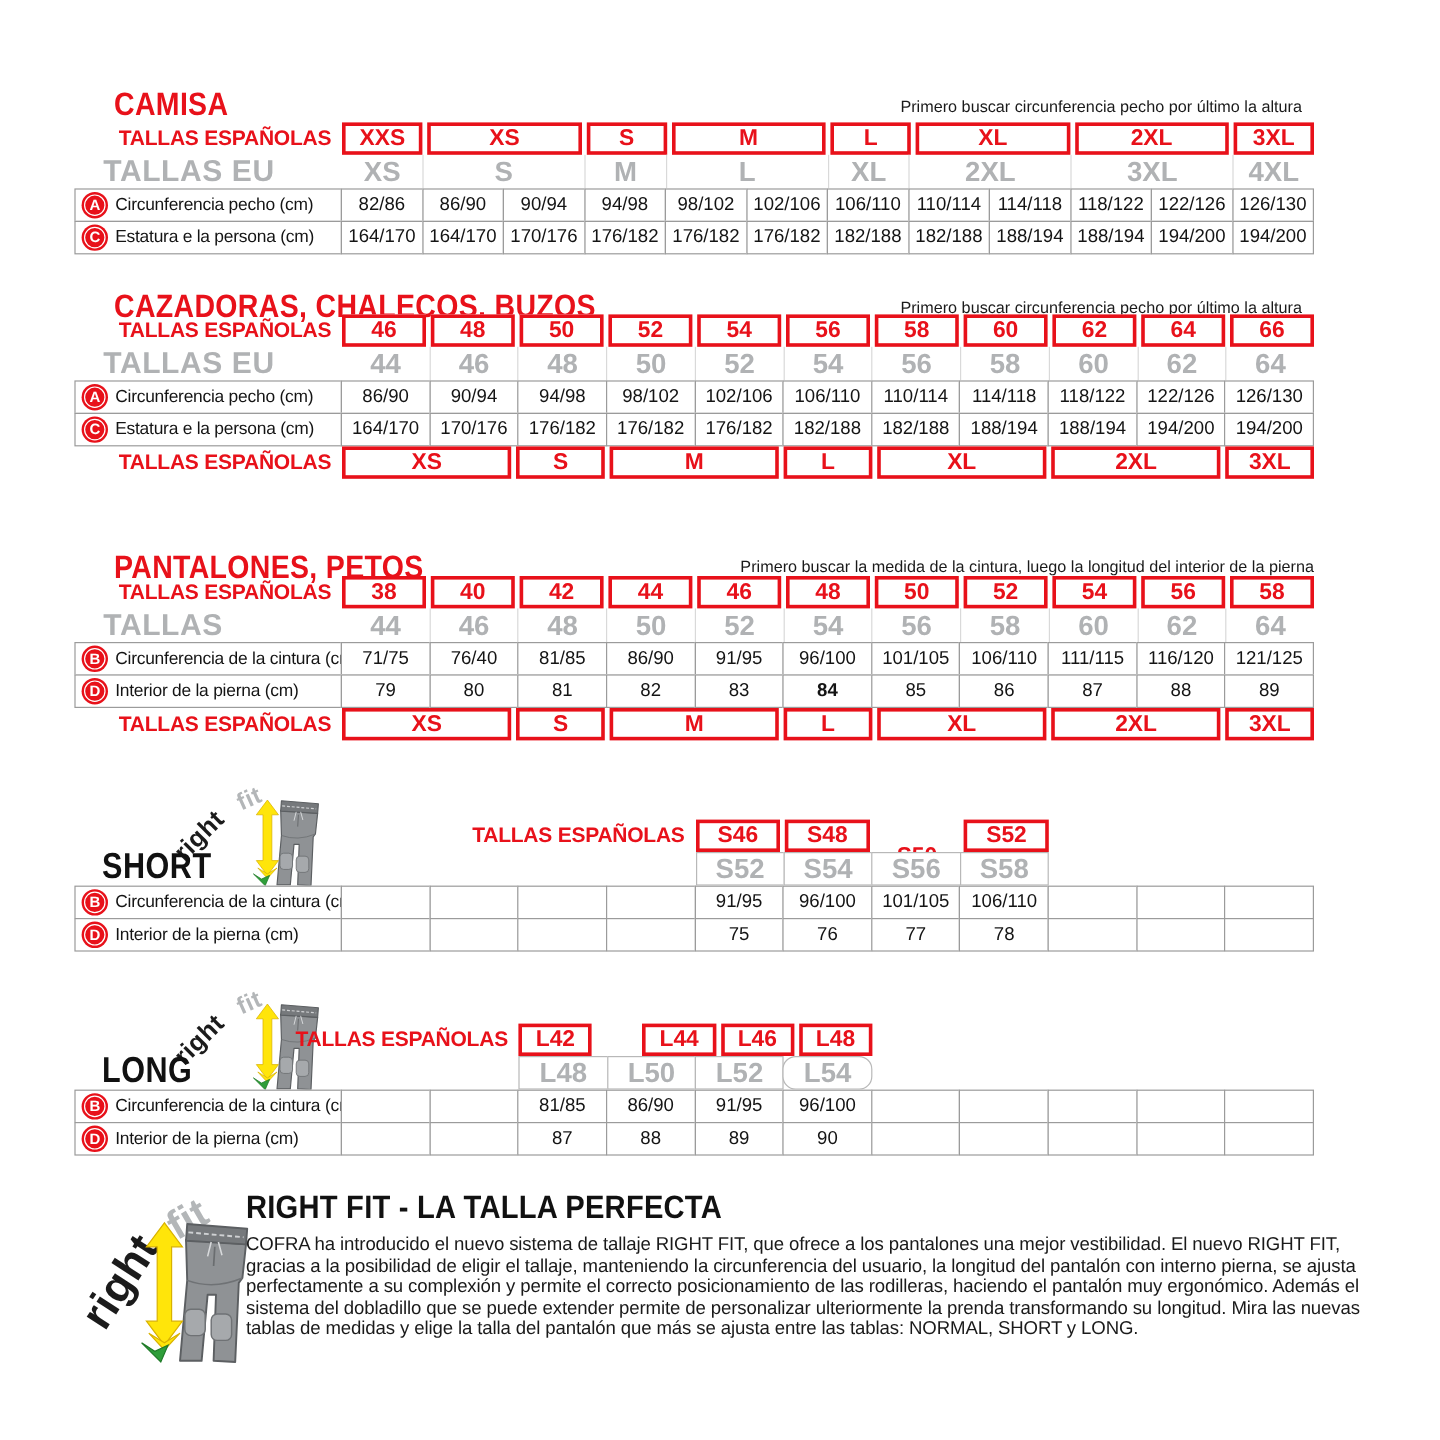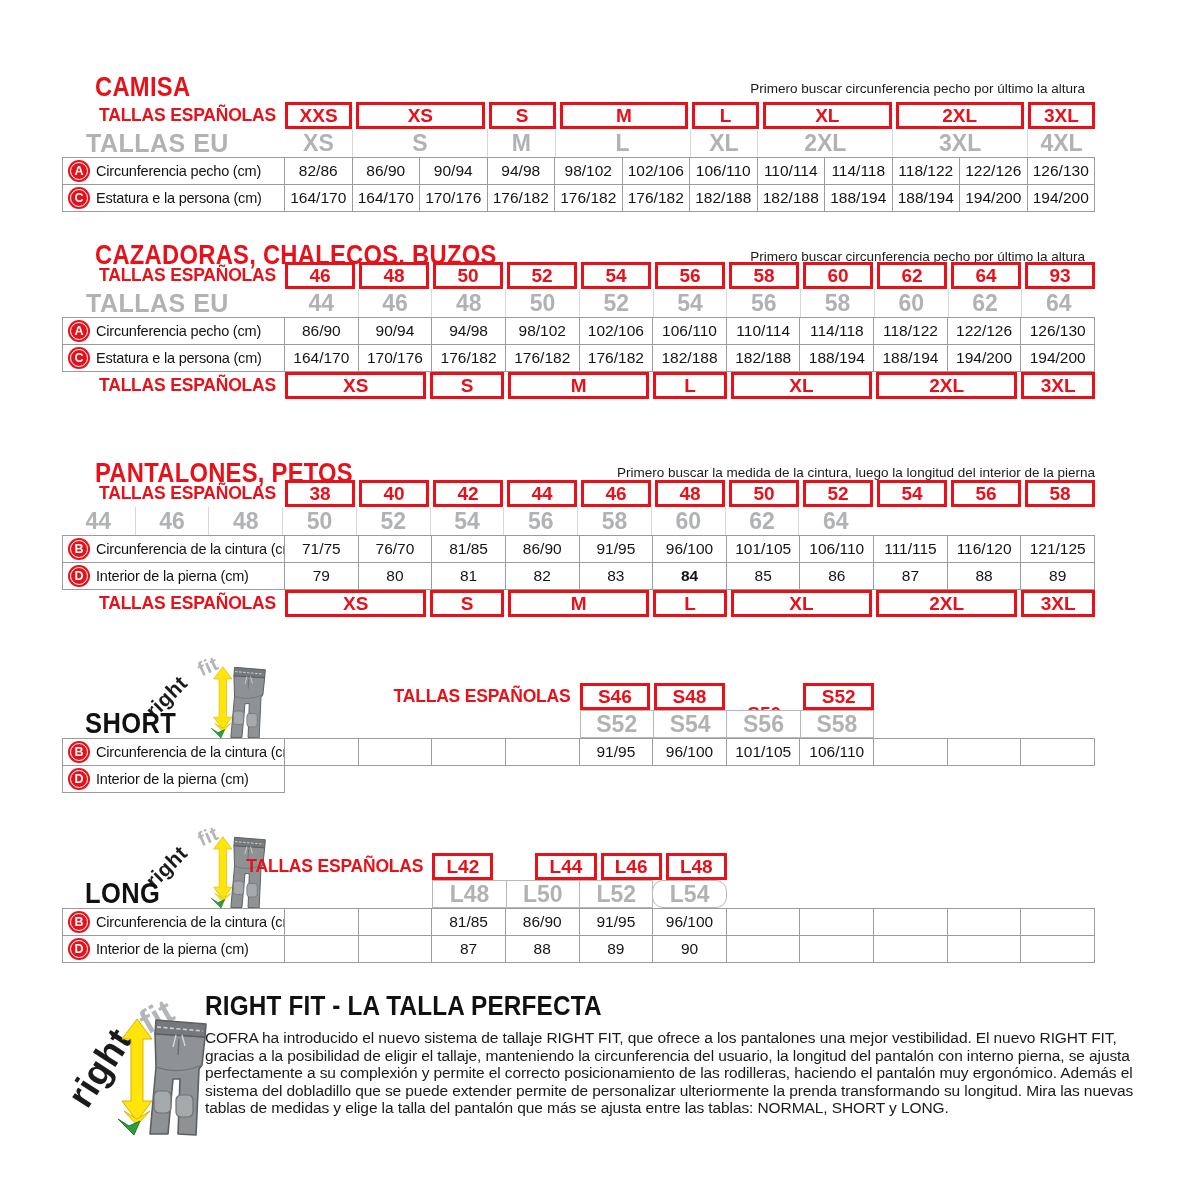--- a/index.html
+++ b/index.html
@@ -182,21 +182,21 @@
             <div class="red-cell" style="flex: 1 1 0px;">46</div>
             <div class="red-cell" style="flex: 1 1 0px;">48</div>
             <div class="red-cell" style="flex: 1 1 0px;">50</div>
             <div class="red-cell" style="flex: 1 1 0px;">52</div>
             <div class="red-cell" style="flex: 1 1 0px;">54</div>
             <div class="red-cell" style="flex: 1 1 0px;">56</div>
             <div class="red-cell" style="flex: 1 1 0px;">58</div>
             <div class="red-cell" style="flex: 1 1 0px;">60</div>
             <div class="red-cell" style="flex: 1 1 0px;">62</div>
             <div class="red-cell" style="flex: 1 1 0px;">64</div>
-            <div class="red-cell" style="flex: 1 1 0px;">93</div>
+            <div class="red-cell" style="flex: 1 1 0px;">66</div>
           </div>
         </div>
         <div class="trow eu-row">
           <div class="eu-label" style="width: 223px;">TALLAS EU</div>
           <div class="cells eu-cells" style="width: 810px;">
             <div class="eu-cell" style="flex: 1 1 0px;">44</div>
             <div class="eu-cell" style="flex: 1 1 0px;">46</div>
             <div class="eu-cell" style="flex: 1 1 0px;">48</div>
             <div class="eu-cell" style="flex: 1 1 0px;">50</div>
             <div class="eu-cell" style="flex: 1 1 0px;">52</div>
@@ -275,20 +275,21 @@
             <div class="red-cell" style="flex: 1 1 0px;">46</div>
             <div class="red-cell" style="flex: 1 1 0px;">48</div>
             <div class="red-cell" style="flex: 1 1 0px;">50</div>
             <div class="red-cell" style="flex: 1 1 0px;">52</div>
             <div class="red-cell" style="flex: 1 1 0px;">54</div>
             <div class="red-cell" style="flex: 1 1 0px;">56</div>
             <div class="red-cell" style="flex: 1 1 0px;">58</div>
           </div>
         </div>
         <div class="trow eu-row">
+          <div class="eu-label" style="width: 223px;">TALLAS</div>
           <div class="cells eu-cells" style="width: 810px;">
             <div class="eu-cell" style="flex: 1 1 0px;">44</div>
             <div class="eu-cell" style="flex: 1 1 0px;">46</div>
             <div class="eu-cell" style="flex: 1 1 0px;">48</div>
             <div class="eu-cell" style="flex: 1 1 0px;">50</div>
             <div class="eu-cell" style="flex: 1 1 0px;">52</div>
             <div class="eu-cell" style="flex: 1 1 0px;">54</div>
             <div class="eu-cell" style="flex: 1 1 0px;">56</div>
             <div class="eu-cell" style="flex: 1 1 0px;">58</div>
             <div class="eu-cell" style="flex: 1 1 0px;">60</div>
@@ -296,21 +297,21 @@
             <div class="eu-cell" style="flex: 1 1 0px;">64</div>
           </div>
         </div>
         <div class="trow data-row">
           <div class="d-label" style="width: 223px;">
             <span class="badge">B</span>
             <span class="dlt">Circunferencia de la cintura (cm)</span>
           </div>
           <div class="cells data-cells" style="width: 810px;">
             <div class="d-cell" style="flex: 1 1 0px;">71/75</div>
-            <div class="d-cell" style="flex: 1 1 0px;">76/70</div>
+            <div class="d-cell" style="flex: 1 1 0px;">76/40</div>
             <div class="d-cell" style="flex: 1 1 0px;">81/85</div>
             <div class="d-cell" style="flex: 1 1 0px;">86/90</div>
             <div class="d-cell" style="flex: 1 1 0px;">91/95</div>
             <div class="d-cell" style="flex: 1 1 0px;">96/100</div>
             <div class="d-cell" style="flex: 1 1 0px;">101/105</div>
             <div class="d-cell" style="flex: 1 1 0px;">106/110</div>
             <div class="d-cell" style="flex: 1 1 0px;">111/115</div>
             <div class="d-cell" style="flex: 1 1 0px;">116/120</div>
             <div class="d-cell" style="flex: 1 1 0px;">121/125</div>
           </div>
@@ -394,20 +395,33 @@
             <div class="d-cell" style="flex: 1 1 0px;"></div>
             <div class="d-cell" style="flex: 1 1 0px;"></div>
             <div class="d-cell" style="flex: 1 1 0px;"></div>
           </div>
         </div>
         <div class="trow data-row">
           <div class="d-label" style="width: 223px;">
             <span class="badge">D</span>
             <span class="dlt">Interior de la pierna (cm)</span>
           </div>
+          <div class="cells data-cells" style="width: 810px;">
+            <div class="d-cell" style="flex: 1 1 0px;"></div>
+            <div class="d-cell" style="flex: 1 1 0px;"></div>
+            <div class="d-cell" style="flex: 1 1 0px;"></div>
+            <div class="d-cell" style="flex: 1 1 0px;"></div>
+            <div class="d-cell" style="flex: 1 1 0px;">75</div>
+            <div class="d-cell" style="flex: 1 1 0px;">76</div>
+            <div class="d-cell" style="flex: 1 1 0px;">77</div>
+            <div class="d-cell" style="flex: 1 1 0px;">78</div>
+            <div class="d-cell" style="flex: 1 1 0px;"></div>
+            <div class="d-cell" style="flex: 1 1 0px;"></div>
+            <div class="d-cell" style="flex: 1 1 0px;"></div>
+          </div>
         </div>
       </div>
   </div>
 
   <div class="sec" id="sec-long">
     <div class="rlogo small" id="logo-long">
       <span class="rword1">right</span>
       <span class="rword2">fit</span>
       <svg viewBox="0 0 100 130">
           <use href="#pantsmark"></use>

